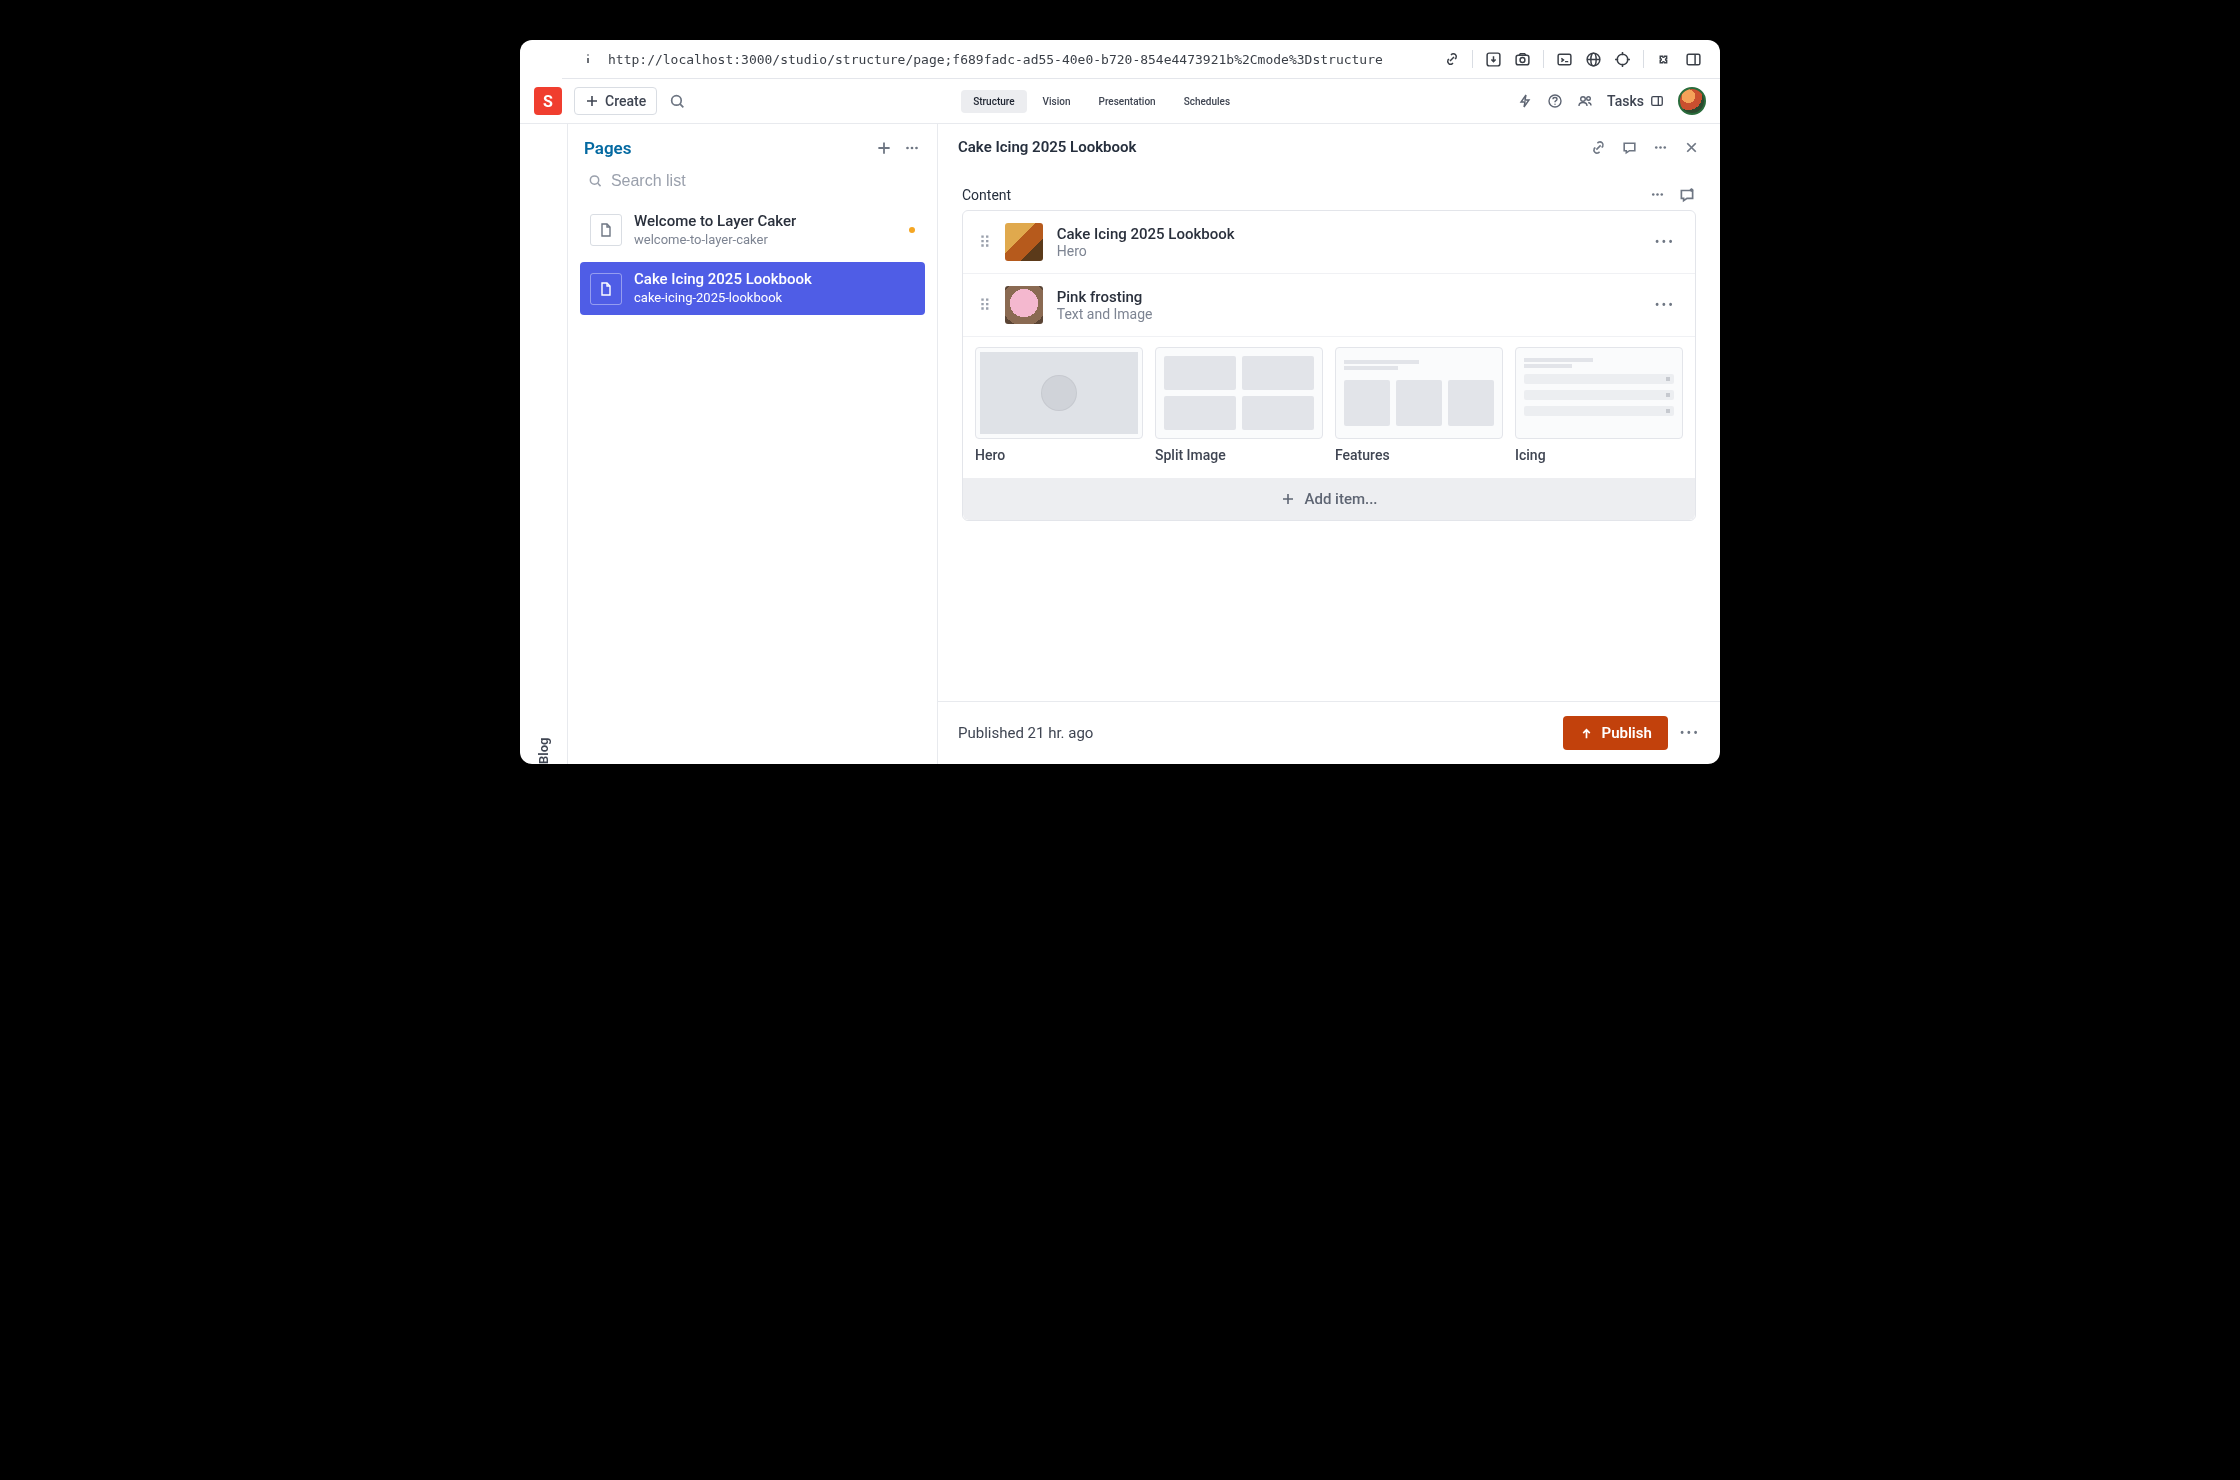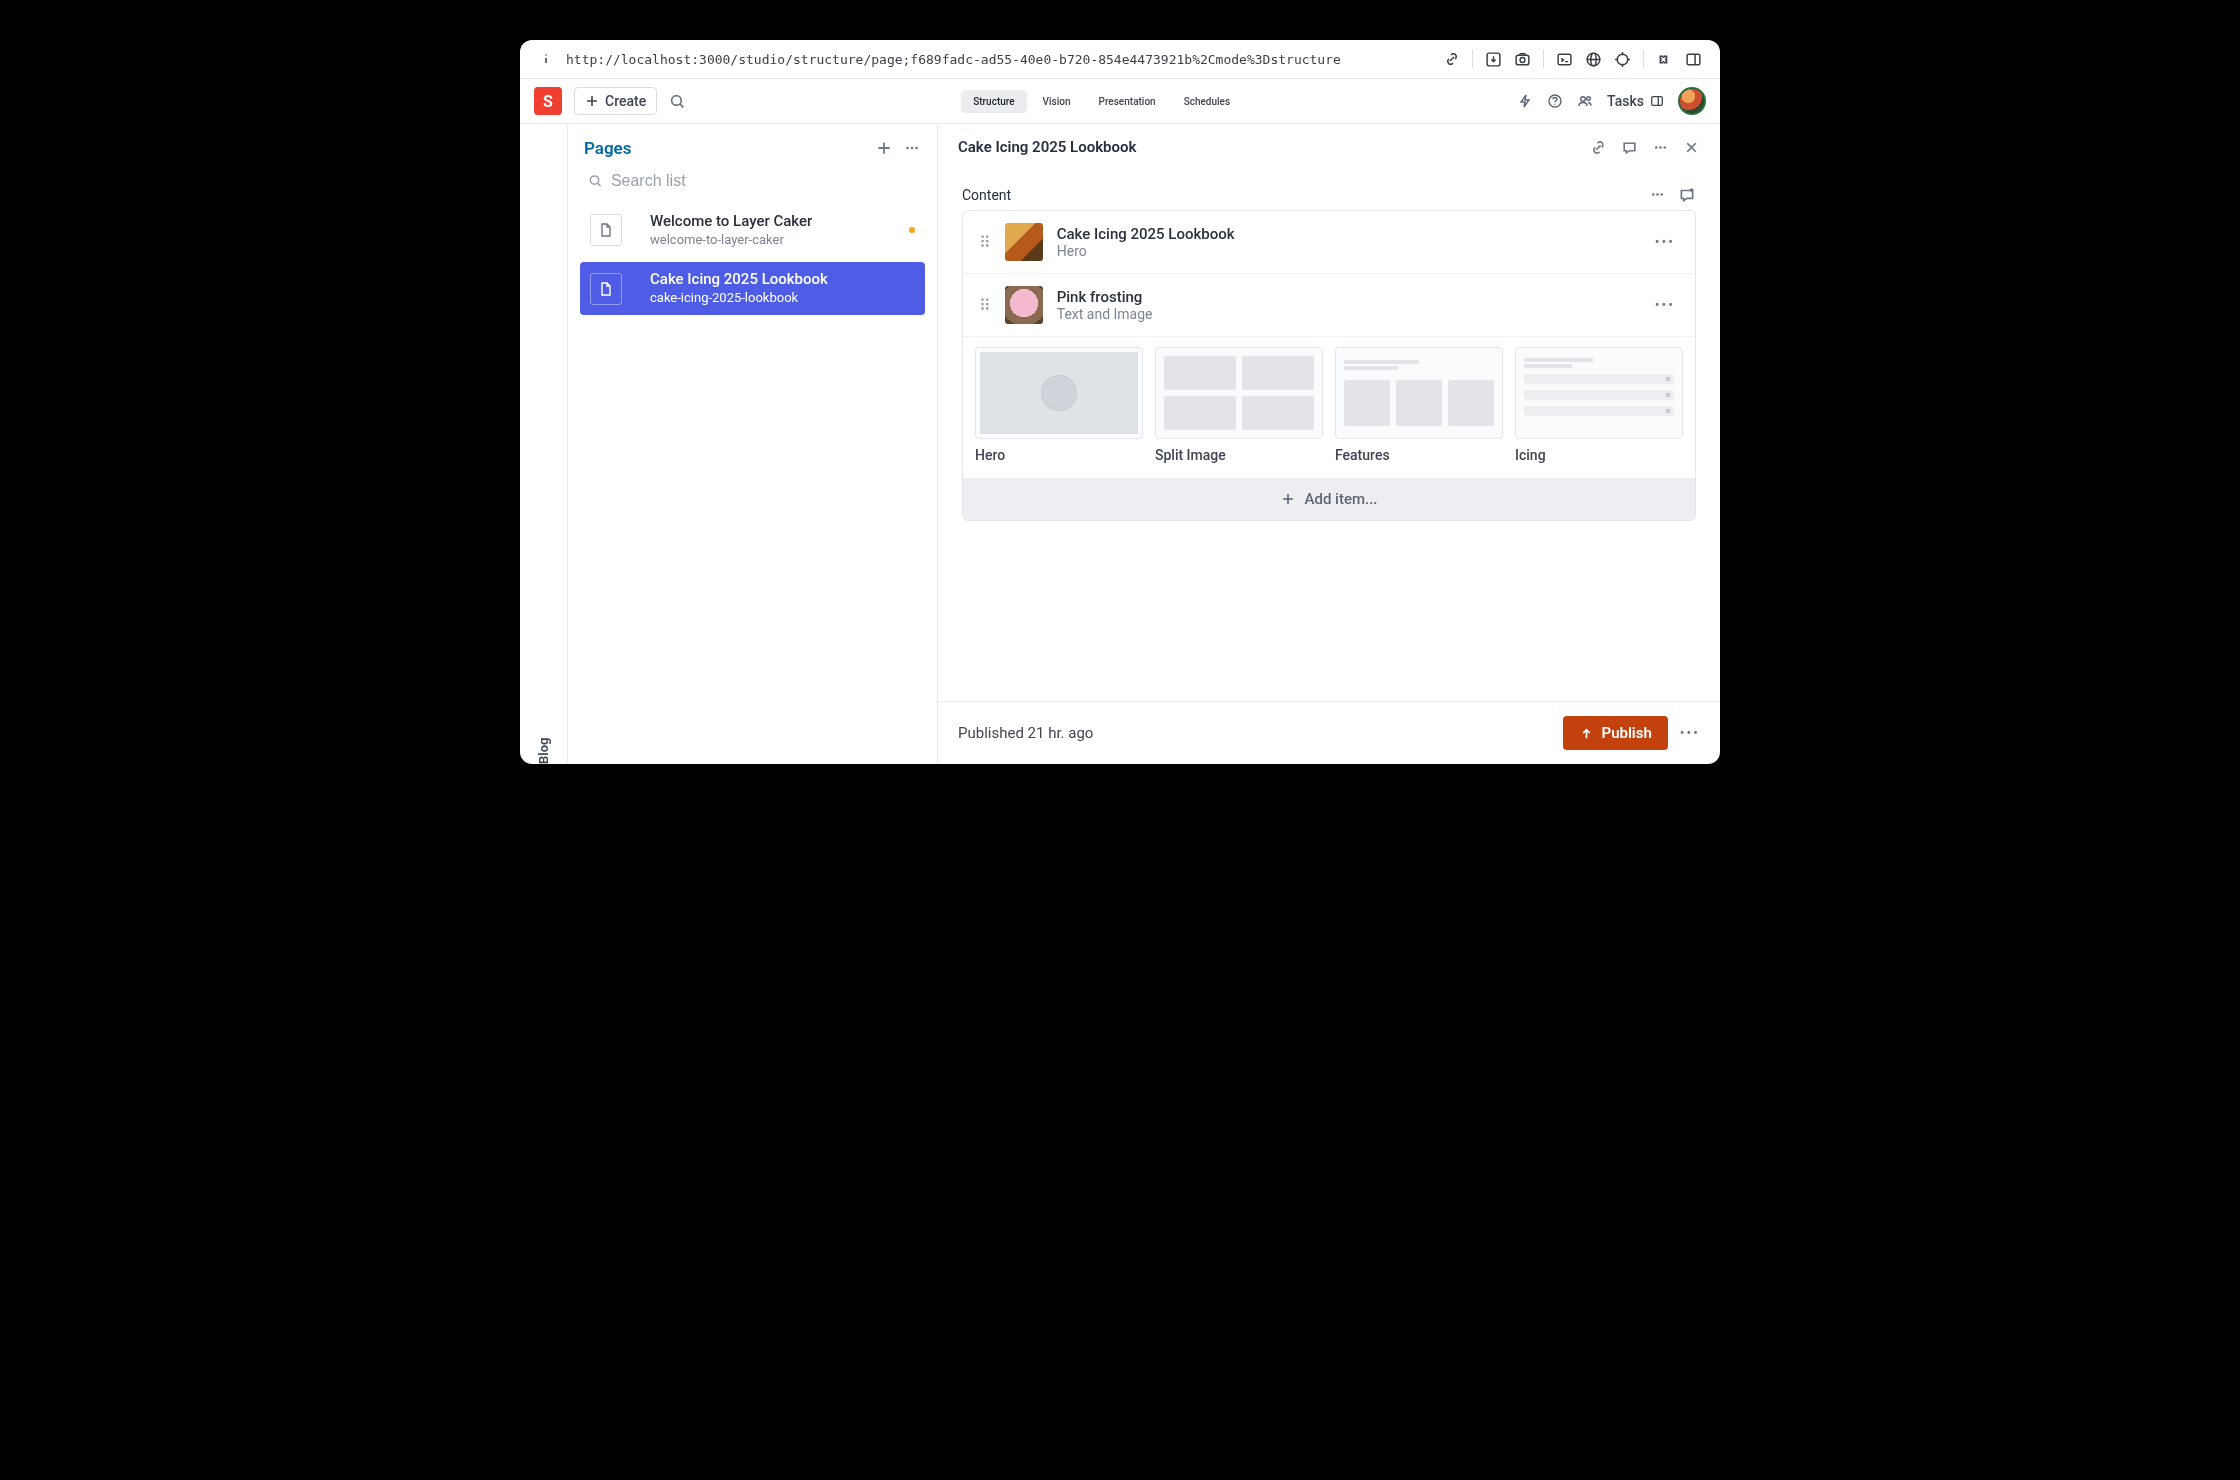--- a/index.html
+++ b/index.html
@@ -24,20 +24,21 @@
   
   .urlbar {
     display: flex;
     align-items: center;
     gap: 12px;
     padding: 10px 18px;
     border-bottom: 1px solid #e4e6eb;
     font-family: ui-monospace, SFMono-Regular, Menlo, monospace;
     font-size: 13px;
     color: #3a3f47;
+    margin-left: 42px;
   }
   .urlbar .url { flex: 1; white-space: nowrap; overflow: hidden; text-overflow: ellipsis; }
   .urlbar .icon, .urlbar .group svg { color: #3a3f47; }
   .urlbar .sep { width: 1px; height: 18px; background: #d9dde3; }
   .urlbar .group { display: flex; gap: 12px; align-items: center; }
   
   .app-toolbar {
     display: flex;
     align-items: center;
     gap: 12px;
@@ -107,21 +108,21 @@
   .search-row {
     display: flex; align-items: center; gap: 8px;
     padding: 4px 20px 14px; color: #9aa0ac;
   }
   .search-row input {
     border: none; outline: none; width: 100%; font-size: 16px; color: #3f4552;
   }
   .search-row input::placeholder { color: #9aa0ac; }
   .page-list { padding: 0 12px; display: flex; flex-direction: column; gap: 6px; }
   .page-item {
-    display: flex; align-items: center; gap: 28px;
+    display: flex; align-items: center; gap: 12px;
     padding: 8px 10px; border-radius: 4px; cursor: pointer;
     position: relative;
   }
   .page-item .doc-icon {
     width: 32px; height: 32px; border: 1px solid #d9dde3; border-radius: 3px;
     display: flex; align-items: center; justify-content: center; color: #6e7683;
   }
   .page-item .titles { display: flex; flex-direction: column; line-height: 1.3; min-width: 0; }
   .page-item .t1 { font-size: 15px; font-weight: 500; color: #2a303c; white-space: nowrap; overflow: hidden; text-overflow: ellipsis; }
   .page-item .t2 { font-size: 13px; color: #7d8492; white-space: nowrap; overflow: hidden; text-overflow: ellipsis; }

